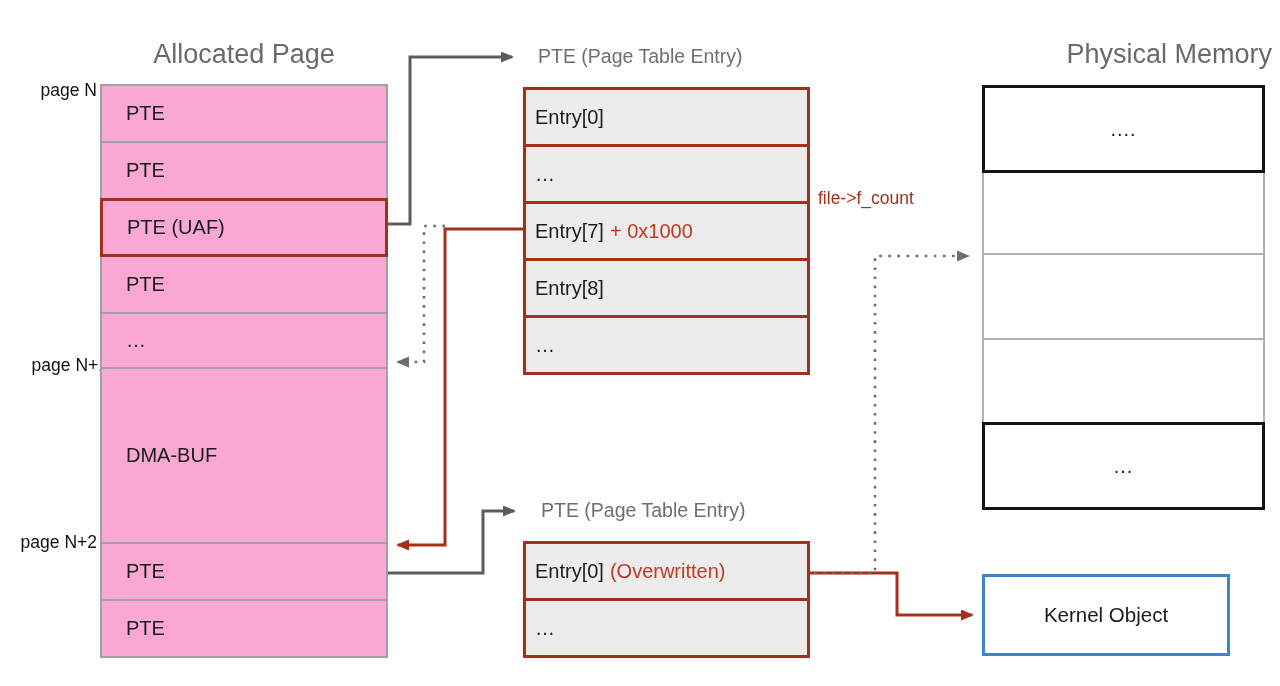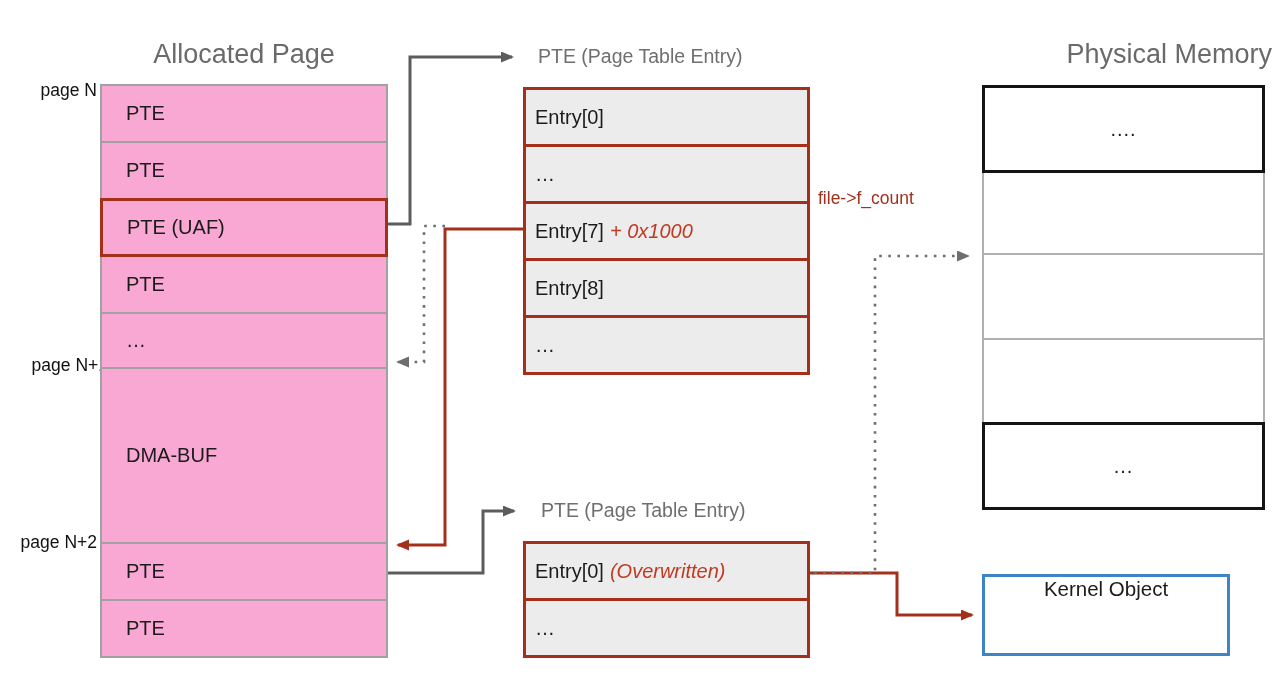--- a/index.html
+++ b/index.html
@@ -27,34 +27,34 @@
   .ap-row.uaf{border:3px solid #a4301c;z-index:2;}
   .ap-row.tall{height:177px;}
   .ap-row.short{height:57px;}
   
   .pte-table{position:absolute;width:287px;}
   .pte-row{
     box-sizing:border-box;height:60px;border:3px solid #a4301c;background:#ececec;
     display:flex;align-items:center;padding-left:9px;font-size:20px;white-space:pre;
   }
   .pte-row + .pte-row{margin-top:-3px;}
-  .red-suffix{color:#c03a22;margin-left:6px;font-style:italic;}
+  .red-suffix{color:#c03a22;margin-left:6px;}
   
   .pm{position:absolute;left:982px;top:85px;width:283px;}
   .pm-cell{
     box-sizing:border-box;background:#ffffff;display:flex;align-items:center;
     justify-content:center;font-size:20px;letter-spacing:1px;
   }
   .pm-black{border:3px solid #141414;height:88px;position:relative;z-index:2;}
   .pm-gray{border:2px solid #b0b0b0;height:87px;}
   .pm-cell + .pm-cell{margin-top:-3px;}
   .pm-gray + .pm-gray{margin-top:-2px;}
   .kernel-box{
     position:absolute;left:982px;top:574px;width:248px;height:82px;box-sizing:border-box;
-    border:3px solid #3d85c6;background:#ffffff;display:flex;
+    border:3px solid #3d85c6;background:#ffffff;display:flex;align-items:center;
     justify-content:center;font-size:20.5px;
   }
   .fcount{
     position:absolute;left:818px;top:188px;font-size:17.5px;color:#a4301c;white-space:nowrap;
   }
   .arrows{position:absolute;left:0;top:0;width:1280px;height:686px;pointer-events:none;z-index:5;}
 </style>
 </head>
 <body>
 

